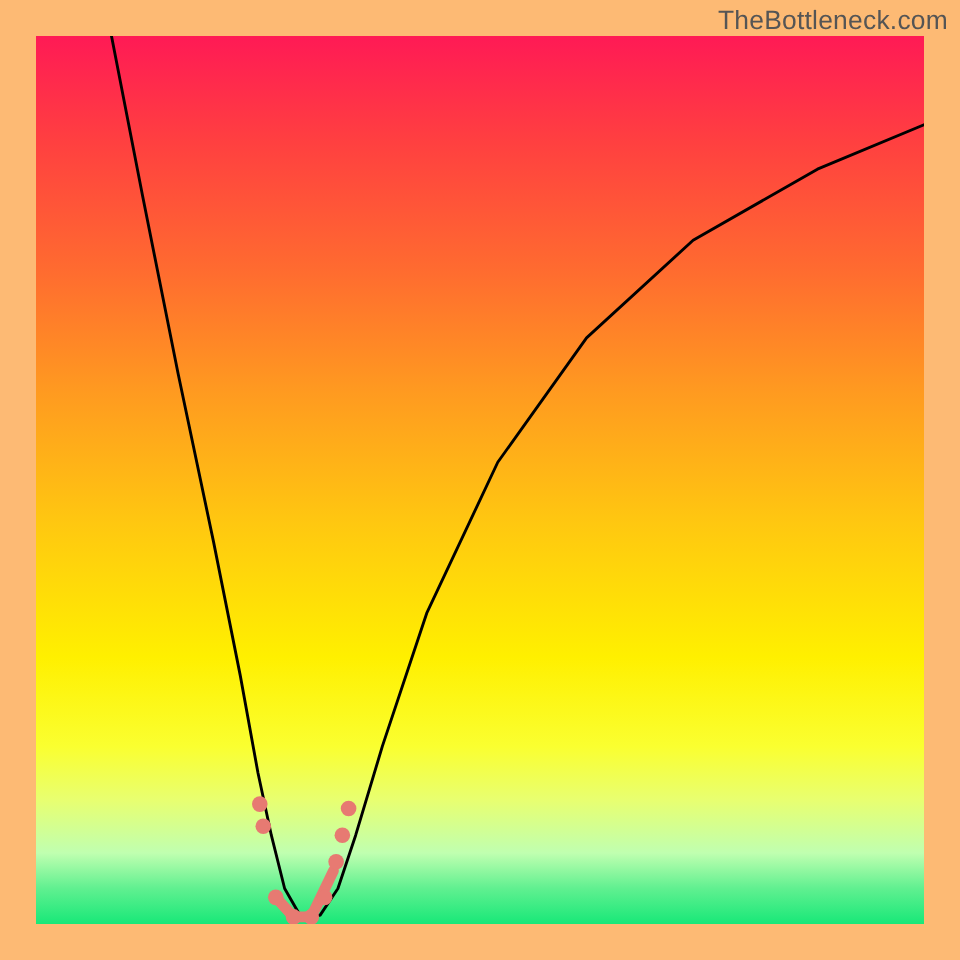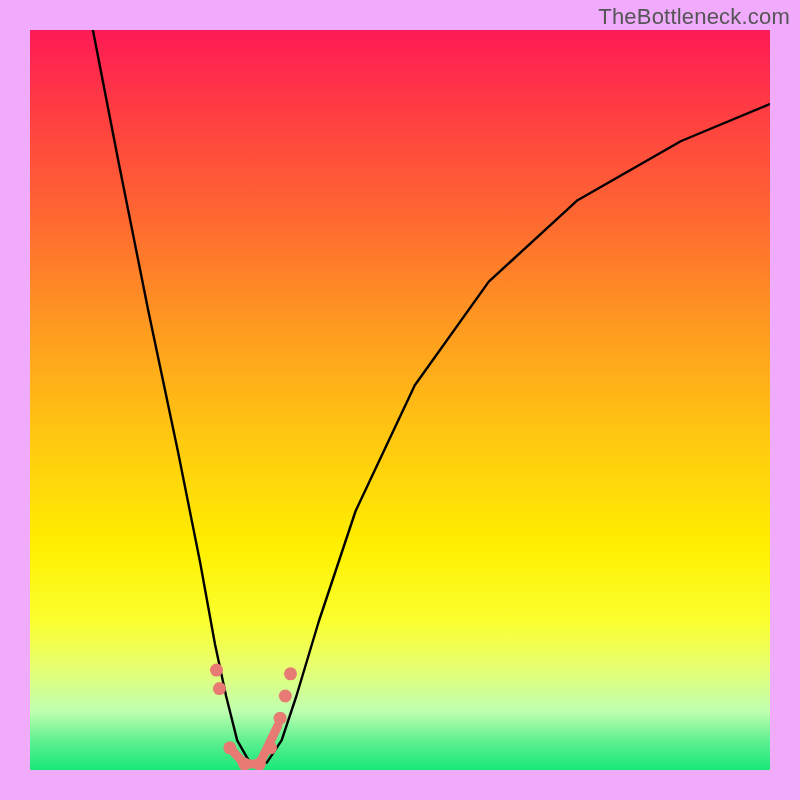--- a/index.html
+++ b/index.html
@@ -10,21 +10,21 @@
     background: #000;
     overflow: hidden;
     font-family: Arial, Helvetica, sans-serif;
   }
   .frame {
     position: absolute;
     left: 0;
     top: 0;
     width: 800px;
     height: 800px;
-    background: #f0abfc;
+    background: #fdba74;
   }
   .plot {
     position: absolute;
     left: 30px;
     top: 30px;
     width: 740px;
     height: 740px;
     background: linear-gradient(
       to bottom,
       #ff1a55 0%,

